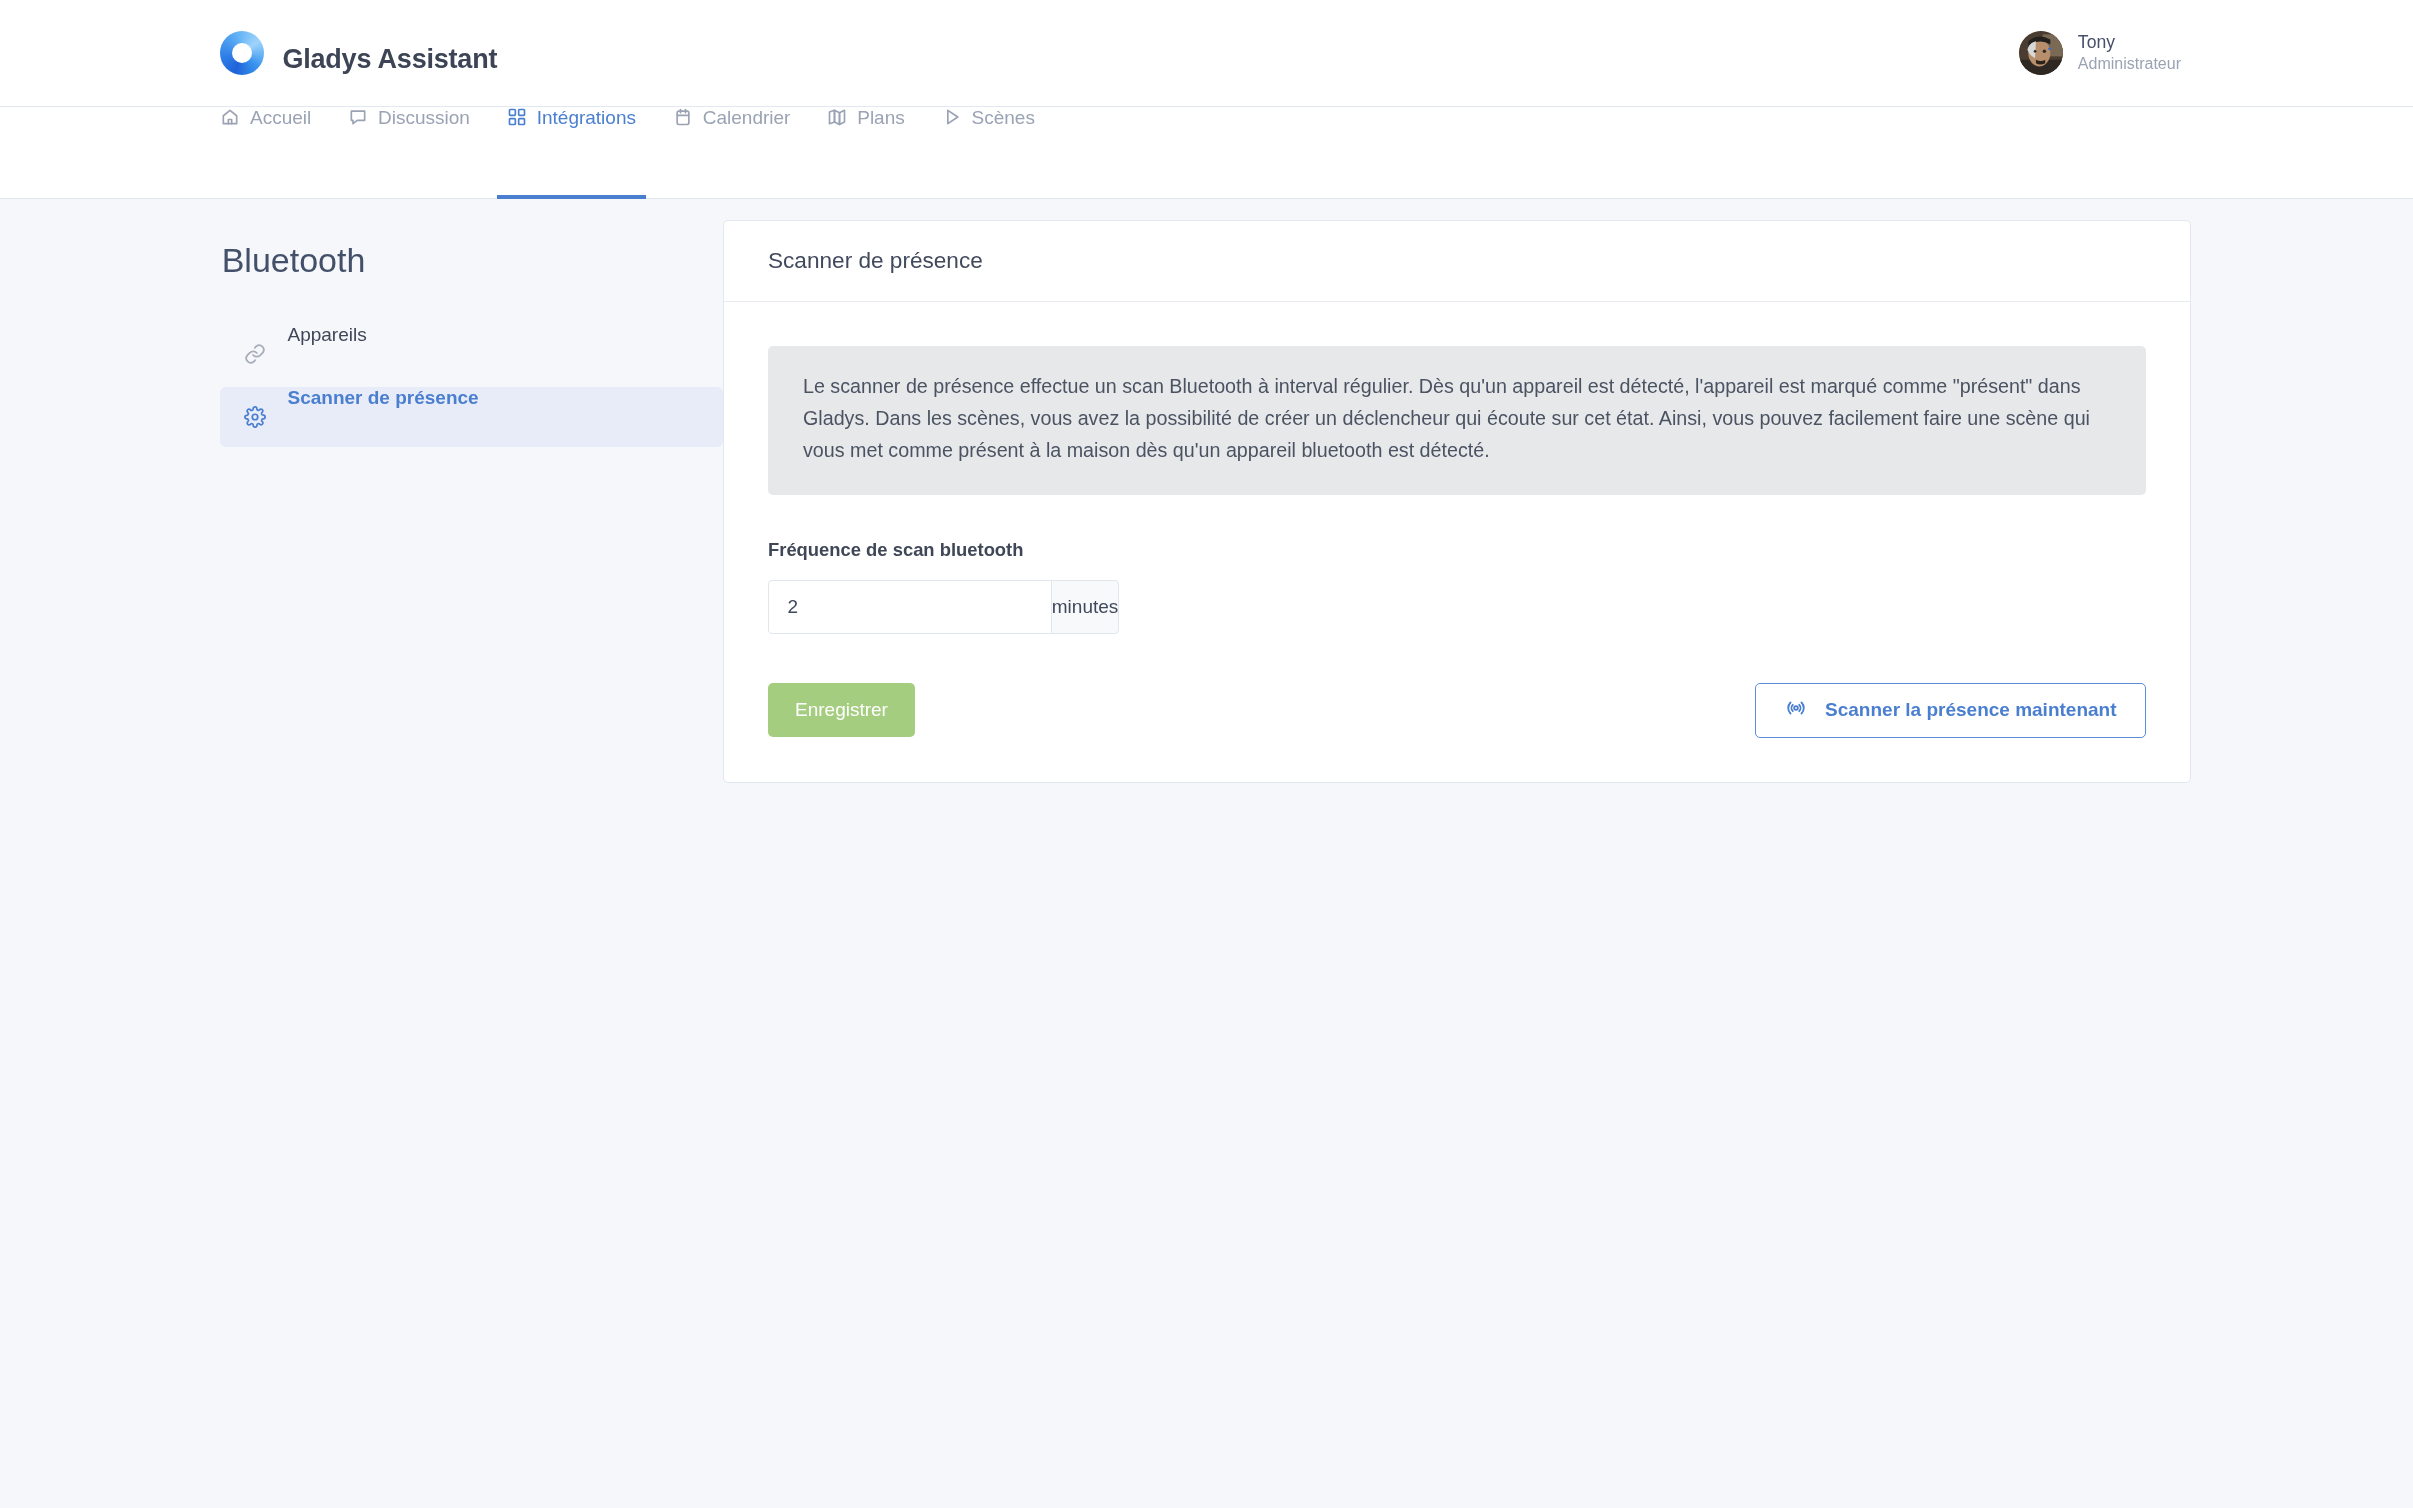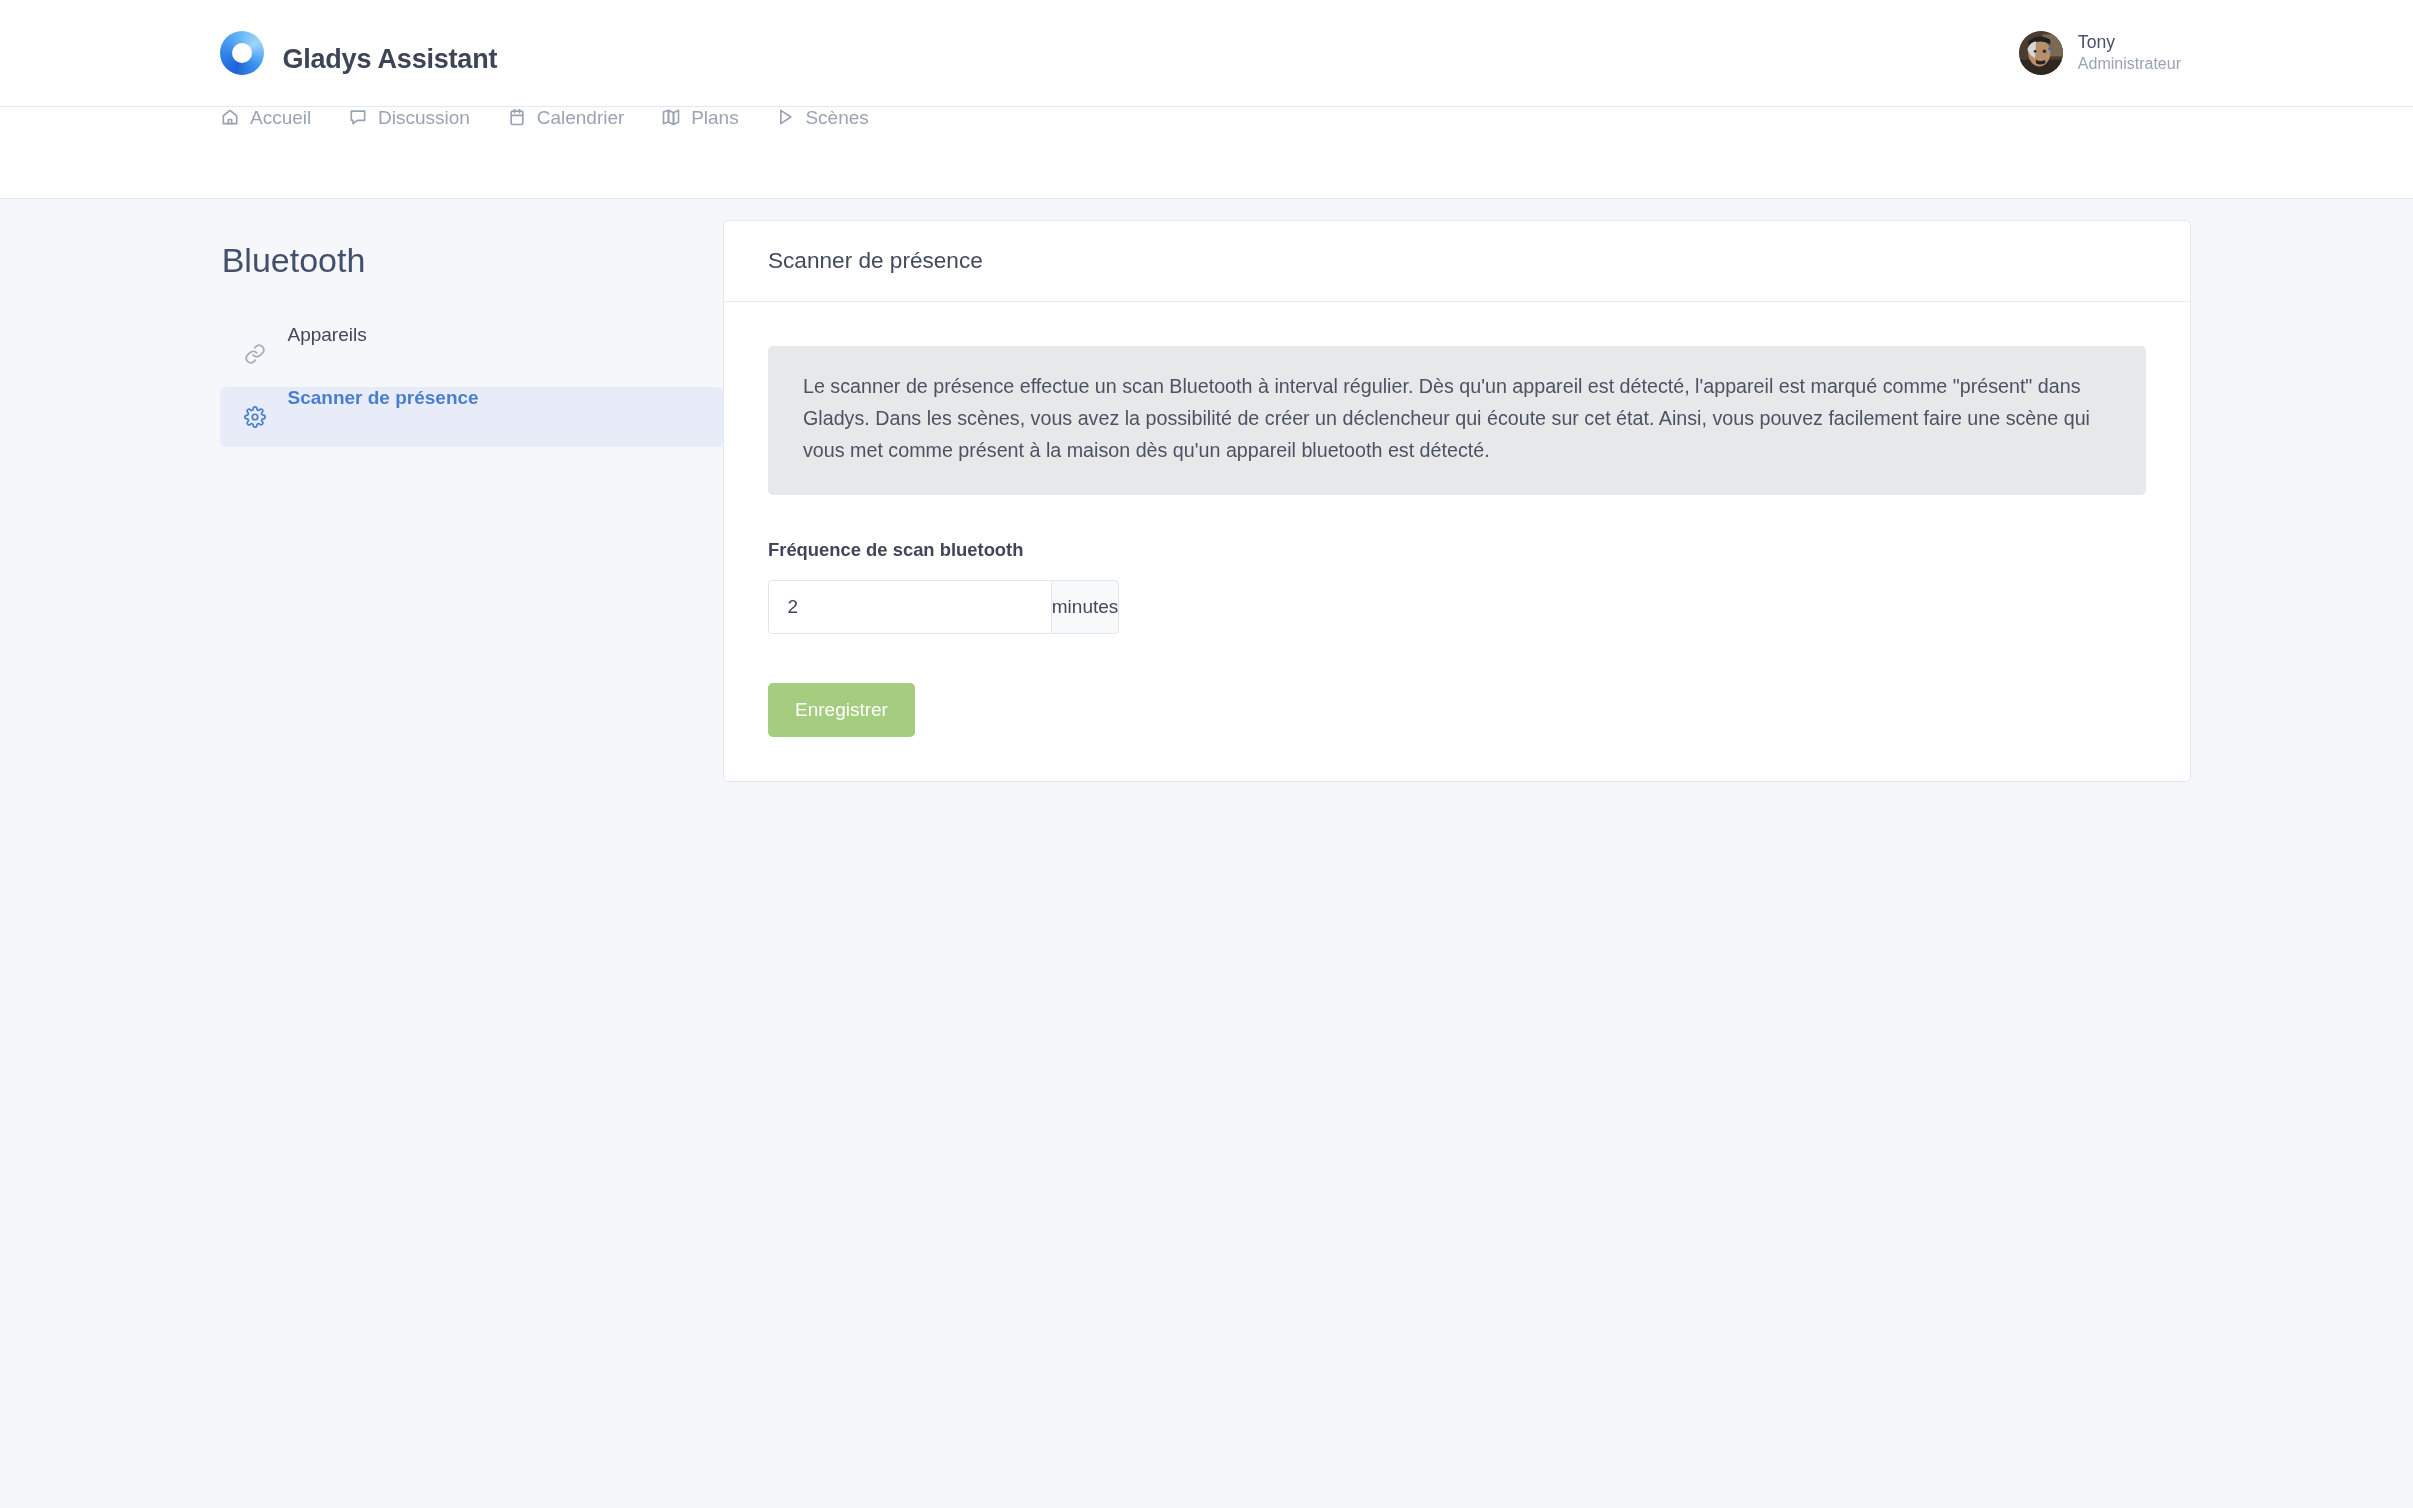--- a/index.html
+++ b/index.html
@@ -307,20 +307,31 @@
 
     <div class="nav-item">
       <span class="nav-ico">
         <svg width="20" height="20" viewBox="0 0 24 24" fill="none" stroke="currentColor" stroke-width="2" stroke-linecap="round" stroke-linejoin="round">
           <path d="M4 5 h16 v11 h-9 l-5 4 v-4 H4 z"></path>
         </svg>
       </span>
       <span>Discussion</span>
     </div>
 
+    <div class="nav-item active">
+      <span class="nav-ico">
+        <svg width="20" height="20" viewBox="0 0 24 24" fill="none" stroke="currentColor" stroke-width="2">
+          <rect x="3" y="3" width="7" height="7" rx="1"></rect>
+            <rect x="14" y="3" width="7" height="7" rx="1"></rect>
+          <rect x="3" y="14" width="7" height="7" rx="1"></rect>
+            <rect x="14" y="14" width="7" height="7" rx="1"></rect>
+        </svg>
+      </span>
+      <span>Intégrations</span>
+    </div>
 
     <div class="nav-item">
       <span class="nav-ico">
         <svg width="20" height="20" viewBox="0 0 24 24" fill="none" stroke="currentColor" stroke-width="2" stroke-linecap="round" stroke-linejoin="round">
           <rect x="5" y="5" width="14" height="16" rx="2"></rect>
             <path d="M5 10 h14"></path>
             <path d="M9 3 v4"></path>
             <path d="M15 3 v4"></path>
         </svg>
       </span>
@@ -392,19 +403,31 @@
         <div class="field-label">Fréquence de scan bluetooth</div>
 
         <div class="input-group">
           <input type="text" value="2" style="">
           <div class="input-addon">minutes</div>
         </div>
 
         <div class="actions">
           <button class="btn-save">Enregistrer</button>
 
+          <button class="btn-scan">
+            <span>
+              <svg width="22" height="22" viewBox="0 0 24 24" fill="none" stroke="currentColor" stroke-width="2" stroke-linecap="round">
+                <circle cx="12" cy="12" r="2"></circle>
+                <path d="M8.5 8.5a5 5 0 0 0 0 7"></path>
+                  <path d="M15.5 8.5a5 5 0 0 1 0 7"></path>
+                <path d="M6 6a8.5 8.5 0 0 0 0 12"></path>
+                  <path d="M18 6a8.5 8.5 0 0 1 0 12"></path>
+              </svg>
+            </span>
+            <span>Scanner la présence maintenant</span>
+          </button>
         </div>
 
       </div>
     </div>
   </div>
 </div>
 
 
 </body></html>

